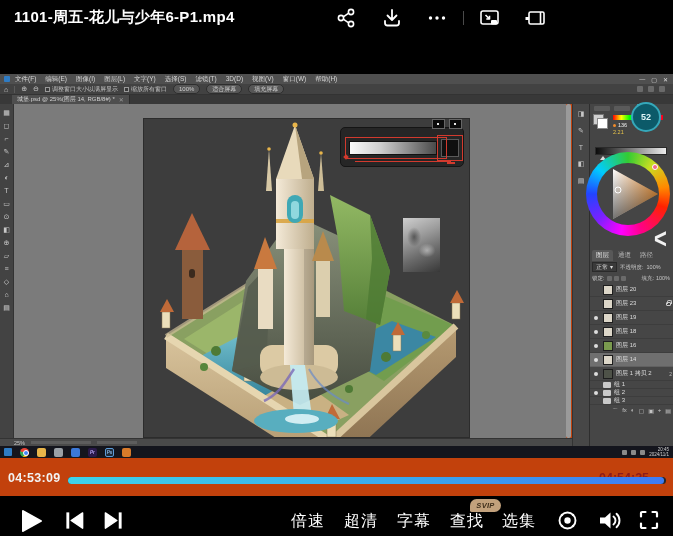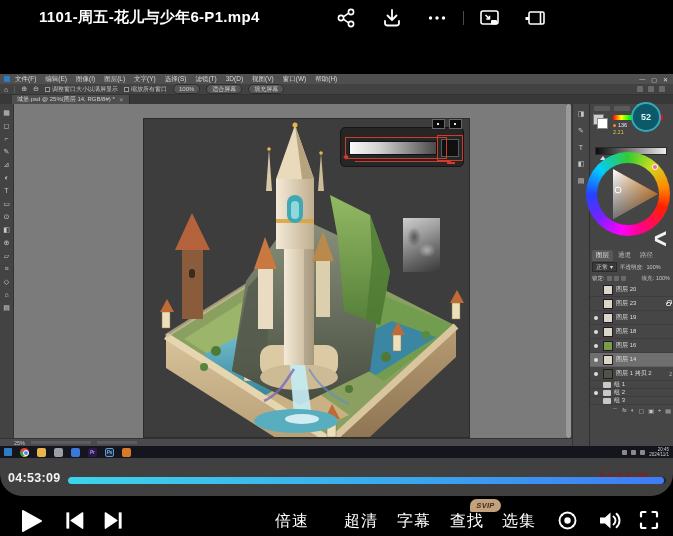--- a/index.html
+++ b/index.html
@@ -2,35 +2,35 @@
 <html><head>
 <meta charset="utf-8">
 <style>
   html,body{margin:0;padding:0;background:#000;}
   *{box-sizing:border-box;}
   body{font-family:"Liberation Sans","DejaVu Sans",sans-serif;}
   .screen{position:relative;width:673px;height:536px;background:#000;overflow:hidden;}
 
   
   .topbar{position:absolute;left:0;top:0;width:673px;height:36px;background:#000;}
-  .vtitle{position:absolute;left:14px;top:8px;font-size:15px;font-weight:600;color:#fff;letter-spacing:.3px;white-space:nowrap;margin-left:25px;}
+  .vtitle{position:absolute;left:14px;top:8px;font-size:15px;font-weight:600;color:#fff;letter-spacing:.3px;white-space:nowrap;}
   .tico{position:absolute;top:7px;width:22px;height:22px;cursor:pointer;}
   .tsep{position:absolute;left:463px;top:11px;width:1px;height:14px;background:#4a4a4a;}
   .pill{position:absolute;left:574px;top:4px;width:92px;height:28px;border-radius:14px;
         background:linear-gradient(100deg,#8e9cf5 0%,#6a6ae2 45%,#4b4fc9 100%);cursor:pointer;}
   .face{position:absolute;left:-4px;top:-1px;width:30px;height:30px;border-radius:50%;background:#fdfdfd;box-shadow:0 0 0 1px rgba(255,255,255,.4);}
   .face .eye{position:absolute;top:13px;width:3px;height:3px;border-radius:50%;background:#4a3b38;}
   .face .e1{left:8px}.face .e2{left:19px}
   .face .cheek{position:absolute;top:17px;width:5px;height:3px;border-radius:50%;background:#f4a9a4;}
   .face .c1{left:5px}.face .c2{left:20px}
   .hi{position:absolute;right:11px;top:7px;font-size:12px;font-weight:700;color:#fff;}
 
   
   .video{position:absolute;left:0;top:36px;width:673px;height:434px;background:#000;cursor:pointer;}
-  .desktop{position:absolute;left:0;top:38px;width:673px;height:422px;background:#404040;border-radius:22px;}
+  .desktop{position:absolute;left:0;top:38px;width:673px;height:422px;background:#c2410c;}
 
   .menubar{position:absolute;left:0;top:0;width:673px;height:10px;background:#4f4f4f;display:flex;align-items:center;}
   .psico{width:6px;height:6px;background:#2f7cc4;margin:0 5px 0 4px;border-radius:1px;flex:none;}
   .menuitems{display:flex;gap:9px;}
   .mitem{font-size:6.5px;color:#d6d6d6;white-space:nowrap;}
   .winbtns{margin-left:auto;display:flex;gap:6px;padding-right:5px;}
   .winbtns span{font-size:6px;color:#ddd;}
 
   .optionsbar{position:absolute;left:0;top:10px;width:673px;height:11px;background:#424242;display:flex;align-items:center;gap:6px;padding-left:4px;border-bottom:1px solid #333;}
   .obicon{font-size:7px;color:#c8c8c8;}
@@ -605,21 +605,21 @@
     </svg>
     <svg class="cico" style="left:64px;top:10px;width:21px;height:21px" viewBox="0 0 22 22">
       <rect x="2.5" y="2.5" width="3" height="17" fill="#fff"></rect>
       <path d="M19.5 3 L7.5 11 L19.5 19 Z" fill="#fff" stroke="#fff" stroke-width="1.5" stroke-linejoin="round"></path>
     </svg>
     <svg class="cico" style="left:103px;top:10px;width:21px;height:21px" viewBox="0 0 22 22">
       <path d="M2.5 3 L14.5 11 L2.5 19 Z" fill="#fff" stroke="#fff" stroke-width="1.5" stroke-linejoin="round"></path>
       <rect x="16.5" y="2.5" width="3" height="17" fill="#fff"></rect>
     </svg>
 
-    <span class="clabel" style="left:272px">倍速</span>
+    <span class="clabel" style="left:288px">倍速</span>
     <span class="clabel" style="left:341px">超清</span>
     <span class="clabel" style="left:394px">字幕</span>
     <span class="clabel" style="left:447px">查找</span>
     <div class="svip">
         <span>SVIP</span>
       </div>
     <span class="clabel" style="left:499px">选集</span>
 
     <svg class="cico" style="left:556px;top:9px;width:23px;height:23px" viewBox="0 0 23 23">
       <circle cx="11.5" cy="11.5" r="8" fill="none" stroke="#fff" stroke-width="1.9"></circle>

